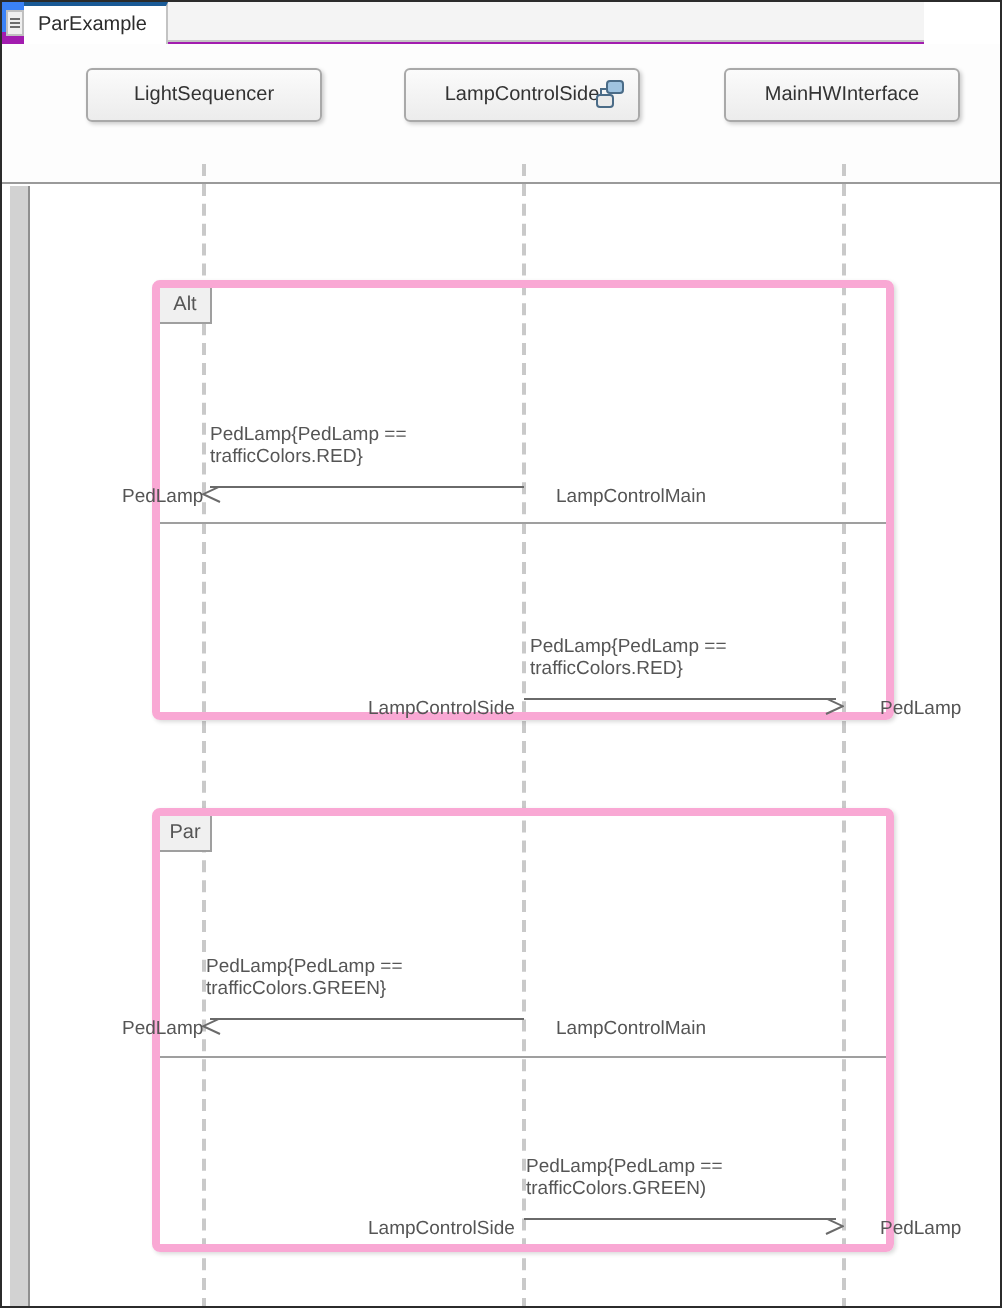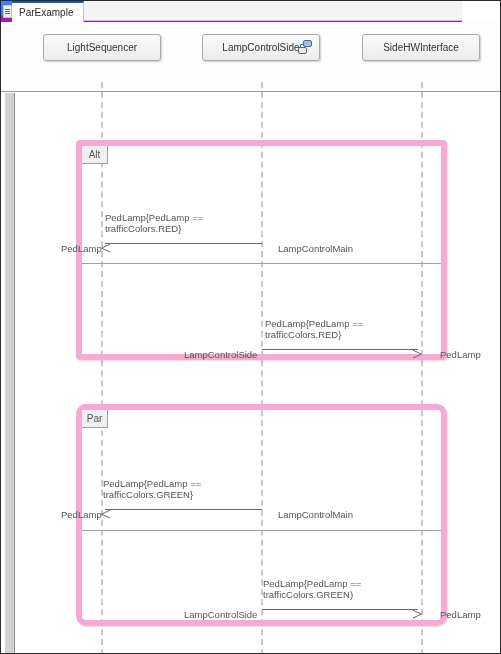--- a/index.html
+++ b/index.html
@@ -132,21 +132,21 @@
     position: absolute;
     width: 0;
     border-left: 2px dashed #c9c9c9;
     top: 60px;
     height: 573px;
   }
 
   
   .fragment {
     position: absolute;
-    border: 6px solid #f9a8d4;
+    border: 4px solid #f9a8d4;
     border-radius: 4px;
     background: transparent;
     box-sizing: border-box;
     box-shadow: 1px 1px 2px rgba(0,0,0,0.15);
   }
   .frag-tab {
     position: absolute;
     left: 0; top: 0;
     width: 26px; height: 18px;
     background: #f0f0f0;
@@ -227,21 +227,21 @@
       <span class="blockicon">
         <svg width="16" height="15" viewBox="0 0 16 15">
           <rect x="6.5" y="0.5" width="8" height="6" rx="1.5" fill="#9fc3e0" stroke="#4a6b87" stroke-width="1"></rect>
           <path d="M7 4.5 L3.5 4.5 L3.5 8" fill="none" stroke="#4a6b87" stroke-width="1"></path>
           <rect x="1.5" y="7.5" width="8" height="6" rx="1.5" fill="#eaeaea" stroke="#4a6b87" stroke-width="1"></rect>
         </svg>
       </span>
     </div>
 
     <div class="ll-head" style="left:361px; top:12px; width:118px;">
-      <span class="lbl">SideHWInterface</span>
+      <span class="lbl">MainHWInterface</span>
     </div>
 
     <div class="fragment" style="left:75px; top:118px; width:371px; height:220px;">
       <div class="frag-tab">
         <span>Alt</span>
       </div>
       <div class="frag-divider" style="top:117px;"></div>
     </div>
 
     <div class="msg-label" style="left:104px; top:190px; width:152px;">
@@ -263,21 +263,21 @@
     </div>
     <div class="msg-line" style="left:261px; top:327px; width:156px;"></div>
     <div class="arrowhead" style="left:411px; top:323px;">
       <svg width="10" height="9" viewBox="0 0 10 9">
         <path d="M1 0.2 L9.4 4.1 L1 8" fill="none" stroke="#6a6a6a" stroke-width="1"></path>
       </svg>
     </div>
     <div class="end-label" style="left:171px; top:327px;">LampControlSide</div>
     <div class="end-label" style="left:427px; top:327px;">PedLamp</div>
 
-    <div class="fragment" style="left:75px; top:382px; width:371px; height:222px;border-radius:10px;">
+    <div class="fragment" style="left:75px; top:382px; width:371px; height:222px;">
       <div class="frag-tab">
         <span>Par</span>
       </div>
       <div class="frag-divider" style="top:120px;"></div>
     </div>
 
     <div class="msg-label" style="left:102px; top:456px; width:158px;">
       <span>PedLamp{PedLamp ==</span><br>
       <span>trafficColors.GREEN}</span>
     </div>

